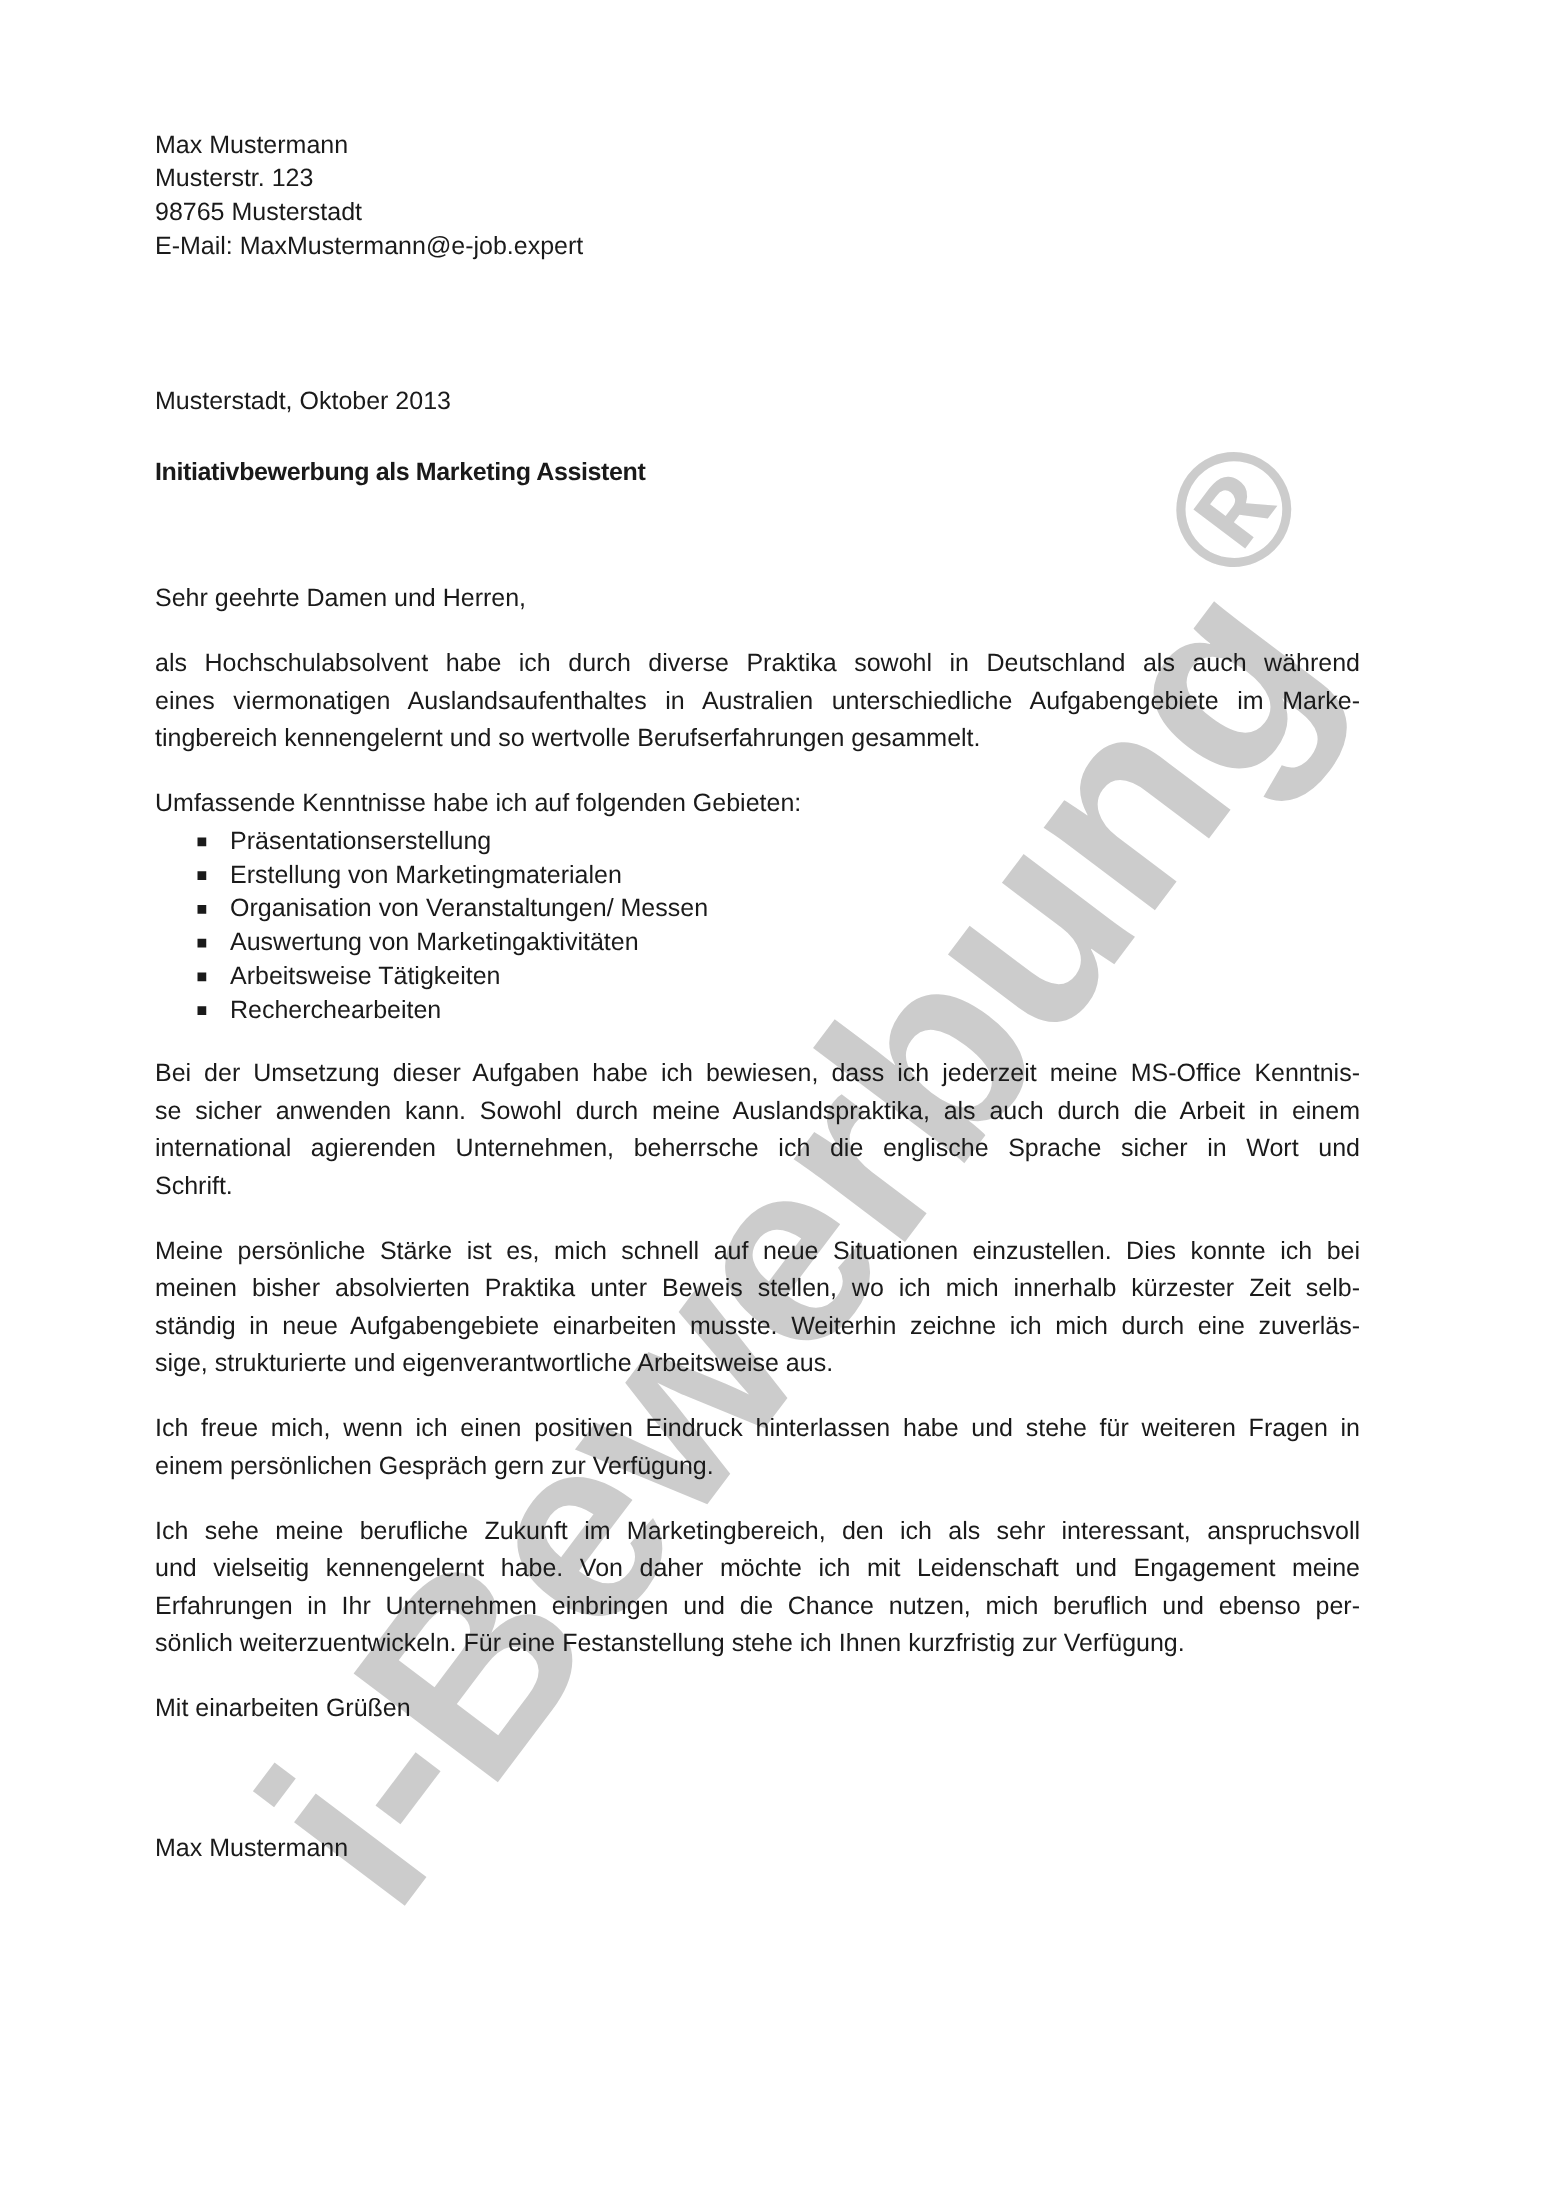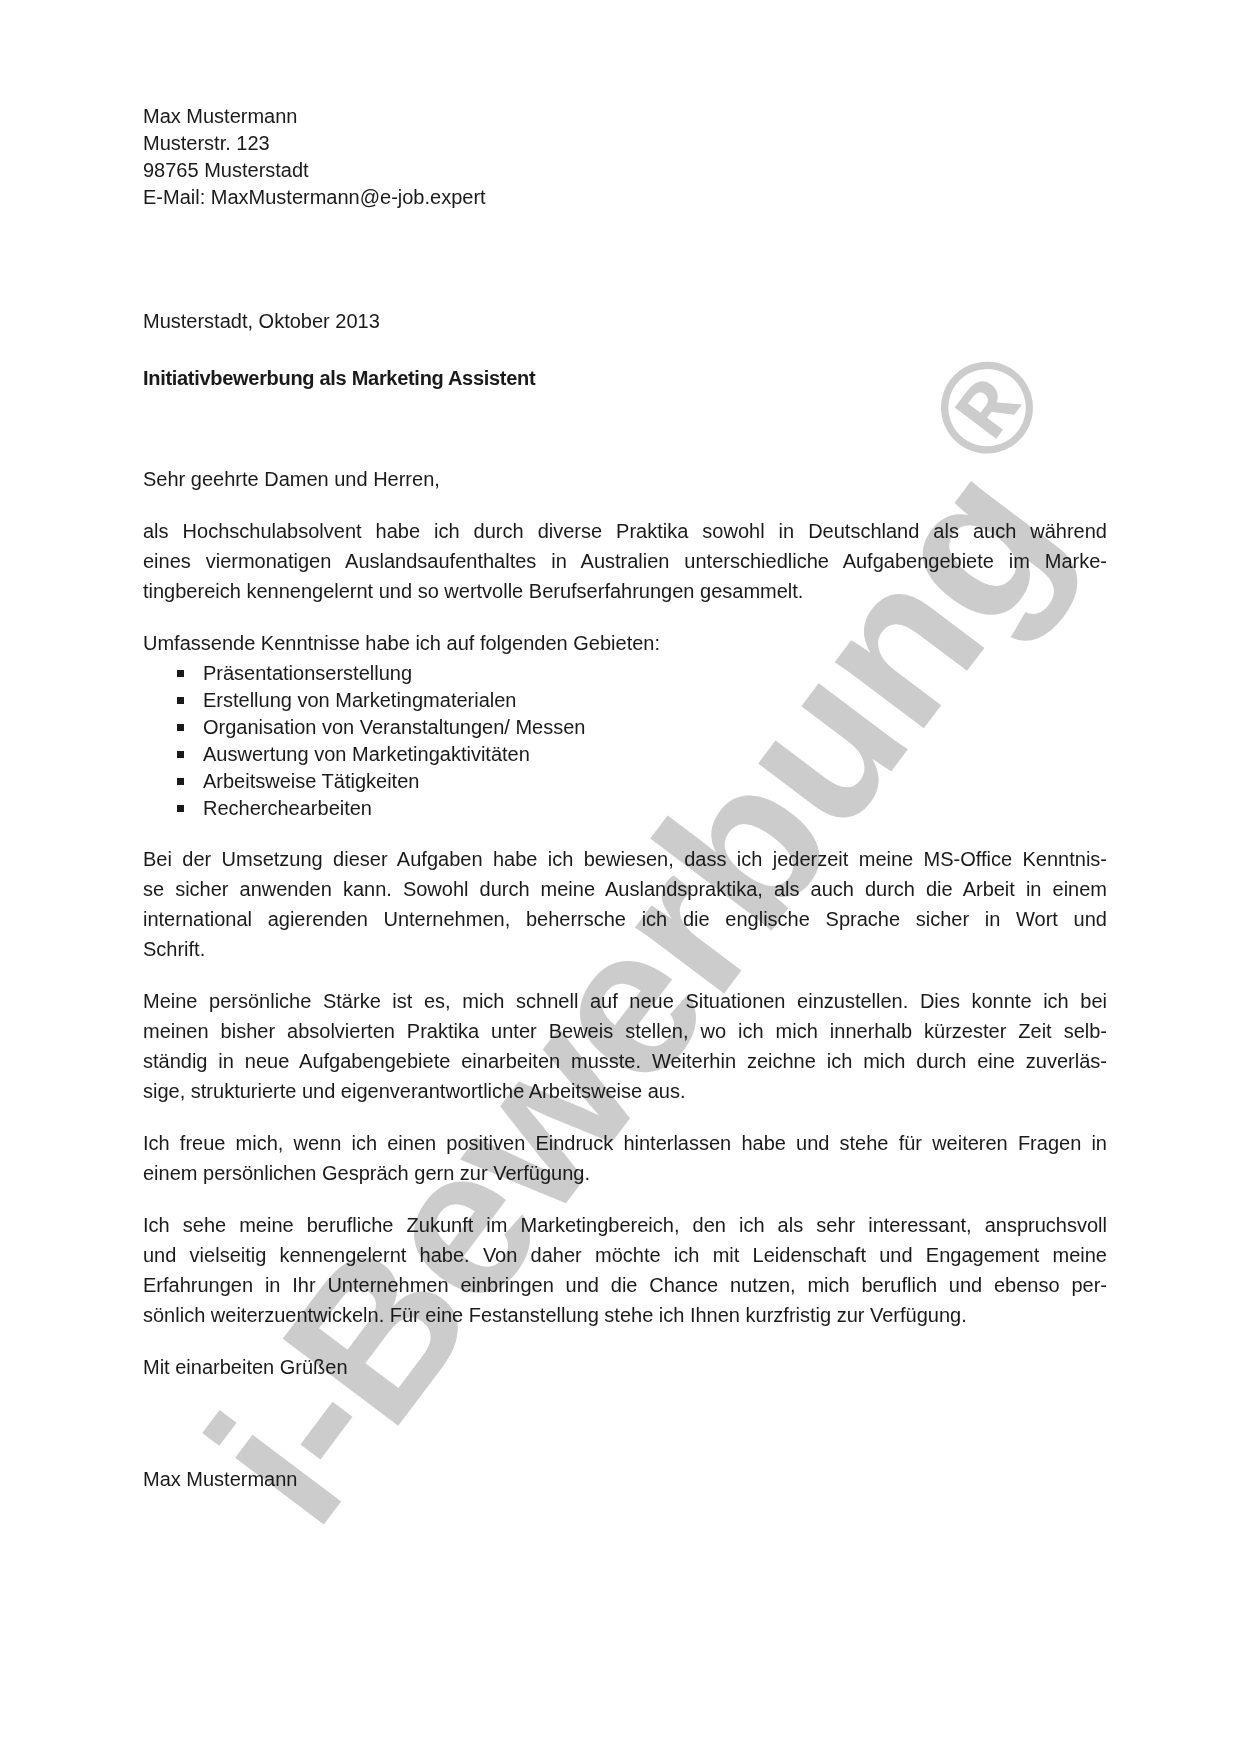--- a/index.html
+++ b/index.html
@@ -33,21 +33,21 @@
   }
   .watermark .reg {
     font-size: 0.62em;
     vertical-align: 0.75em;
     margin-left: 8px;
     letter-spacing: 0;
   }
 
   .content {
     position: absolute;
-    left: 143px;
+    left: 124px;
     top: 0;
     width: 964px;
     z-index: 1;
   }
 
   .sender { padding-top: 103px; line-height: 27px; }
   .sender div { min-height: 27px; }
 
   .date-line { margin-top: 97px; text-align: left; line-height: 27px; }
 

